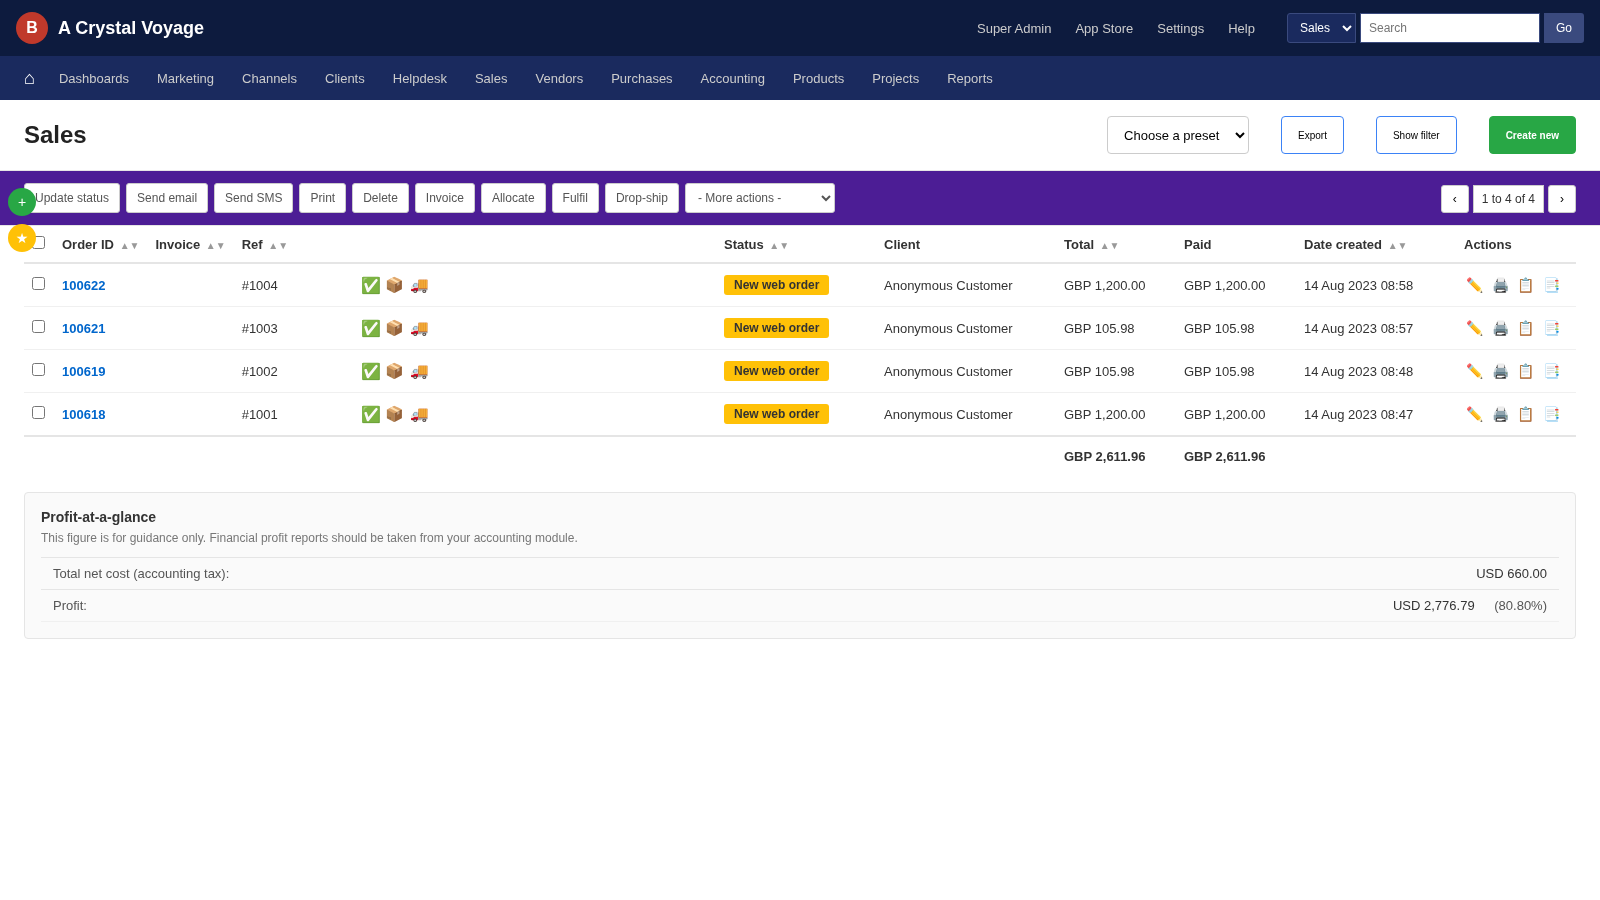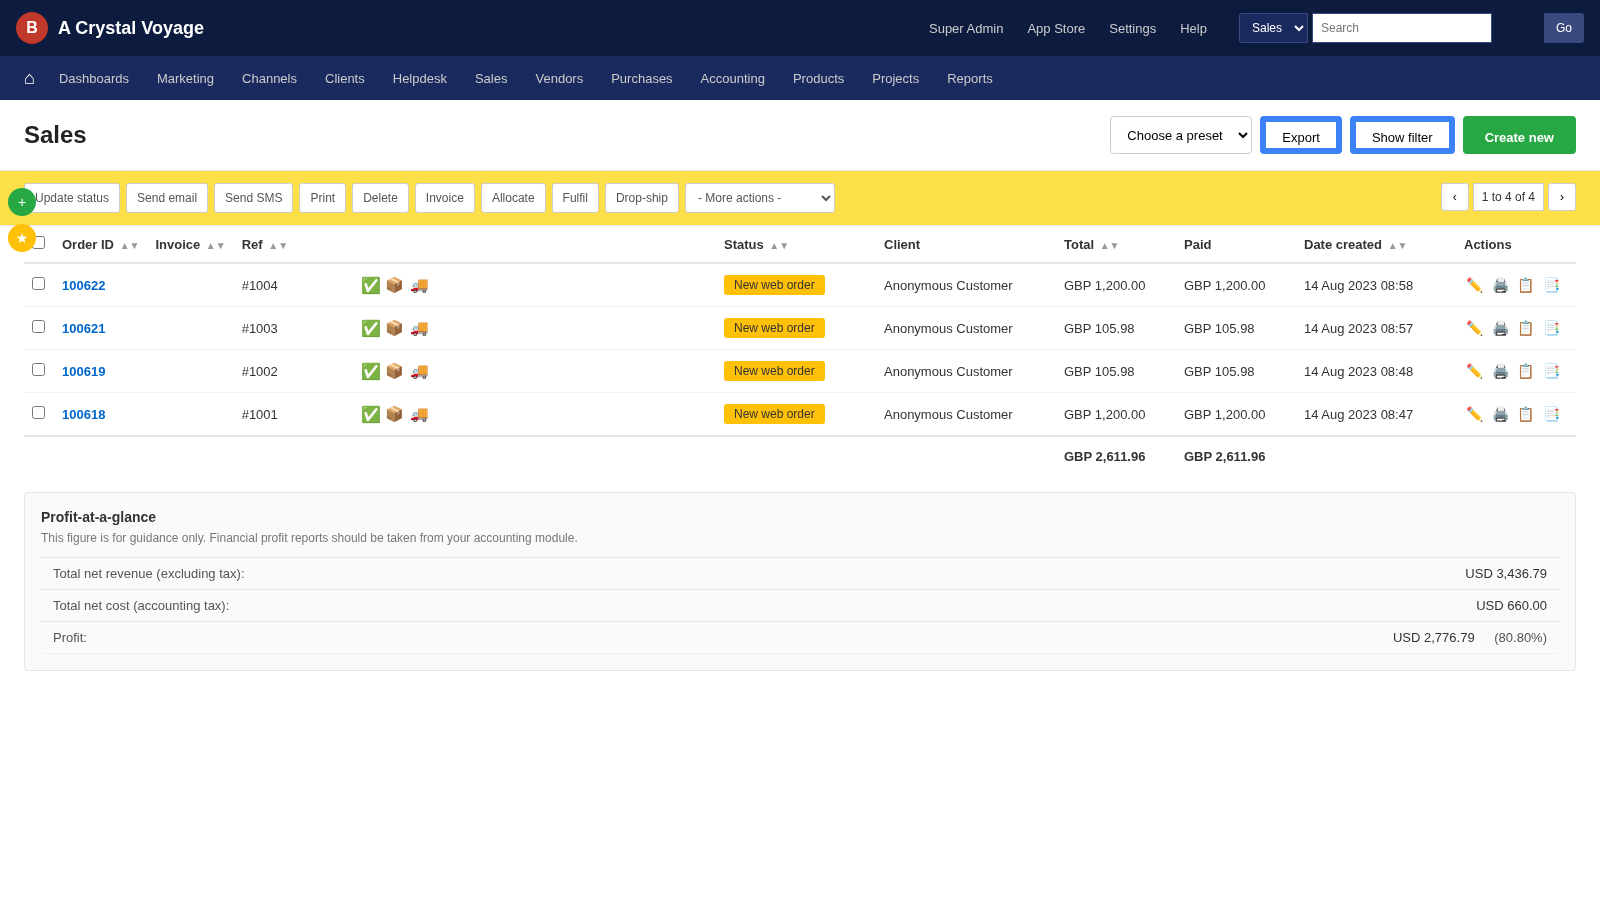--- a/index.html
+++ b/index.html
@@ -70,21 +70,20 @@
     }
     .search-btn {
       height: 30px;
       background: #3a4a7e;
       color: #fff;
       border: none;
       padding: 0 12px;
       cursor: pointer;
       border-radius: 0 3px 3px 0;
       font-size: 12px;
-      margin-left: 48px;
     }
 
     
     .second-nav {
       background: #1a2a5e;
       display: flex;
       align-items: center;
       padding: 0 16px;
       height: 44px;
       gap: 4px;
@@ -126,48 +125,49 @@
       color: #222;
       flex: 1;
     }
     .page-actions {
       display: flex;
       gap: 8px;
       align-items: center;
     }
     .btn {
       padding: 8px 16px;
-      border: 6px solid #3b82f6;
+      border: 1px solid #3b82f6;
       background: #fff;
       cursor: pointer;
-      font-size: 13px;
+      font-size: 10px;
       border-radius: 4px;
       height: 38px;
+      margin-left: 24px;
     }
     .btn-primary {
       background: #28a745;
       color: #fff;
       border-color: #28a745;
       font-weight: bold;
     }
     .preset-select {
       padding: 6px 12px;
       border: 1px solid #ccc;
       border-radius: 4px;
       font-size: 13px;
       height: 38px;
       background: #fff;
     }
 
     
     .toolbar {
       display: flex;
-      align-items: flex-start;
+      align-items: flex-end;
       padding: 12px 24px;
-      background: #fde047;
+      background: #4c1d95;
       border-bottom: 1px solid #e5e5e5;
       gap: 6px;
       flex-wrap: wrap;
     }
     .toolbar .btn-sm {
       padding: 5px 10px;
       border: 1px solid #ccc;
       background: #fff;
       cursor: pointer;
       font-size: 12px;
@@ -273,21 +273,21 @@
       color: #0066cc;
       text-decoration: none;
       font-weight: bold;
     }
     .status-badge {
       background: #ffc107;
       color: #333;
       padding: 3px 10px;
       border-radius: 3px;
       font-size: 12px;
-      font-weight: normal;
+      font-weight: bold;
       display: inline-block;
     }
     .icon-green { color: #28a745; font-size: 16px; }
     .icon-box { color: #4caf50; font-size: 15px; margin: 0 2px; }
     .icon-truck { color: #4caf50; font-size: 15px; margin: 0 2px; }
     .row-icons {
       display: flex;
       align-items: center;
       gap: 2px;
     }
@@ -600,24 +600,20 @@
         </tr>
       </tfoot>
     </table>
   </div>
 
   <div class="profit-panel">
     <h3>Profit-at-a-glance</h3>
     <p class="subtitle">This figure is for guidance only. Financial profit reports should be taken from your accounting module.</p>
     <table class="profit-table">
       <tbody>
-          <tr>
-        <td class="label-col">Total net revenue (excluding tax):</td>
-        <td>USD 3,436.79</td>
-      </tr>
       <tr>
         <td class="label-col">Total net cost (accounting tax):</td>
         <td>USD 660.00</td>
       </tr>
       <tr>
         <td class="label-col">Profit:</td>
         <td>
           <span>USD 2,776.79</span>
           <span class="profit-percentage">(80.80%)</span>
         </td>

